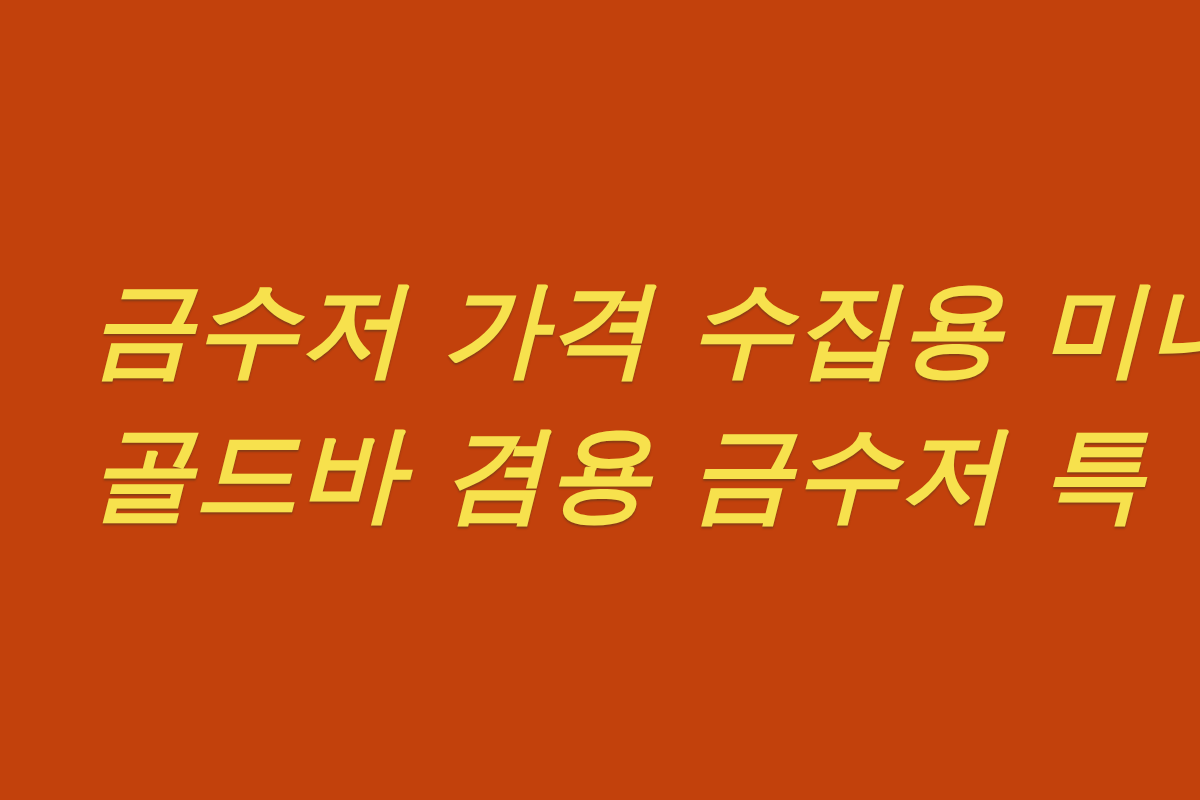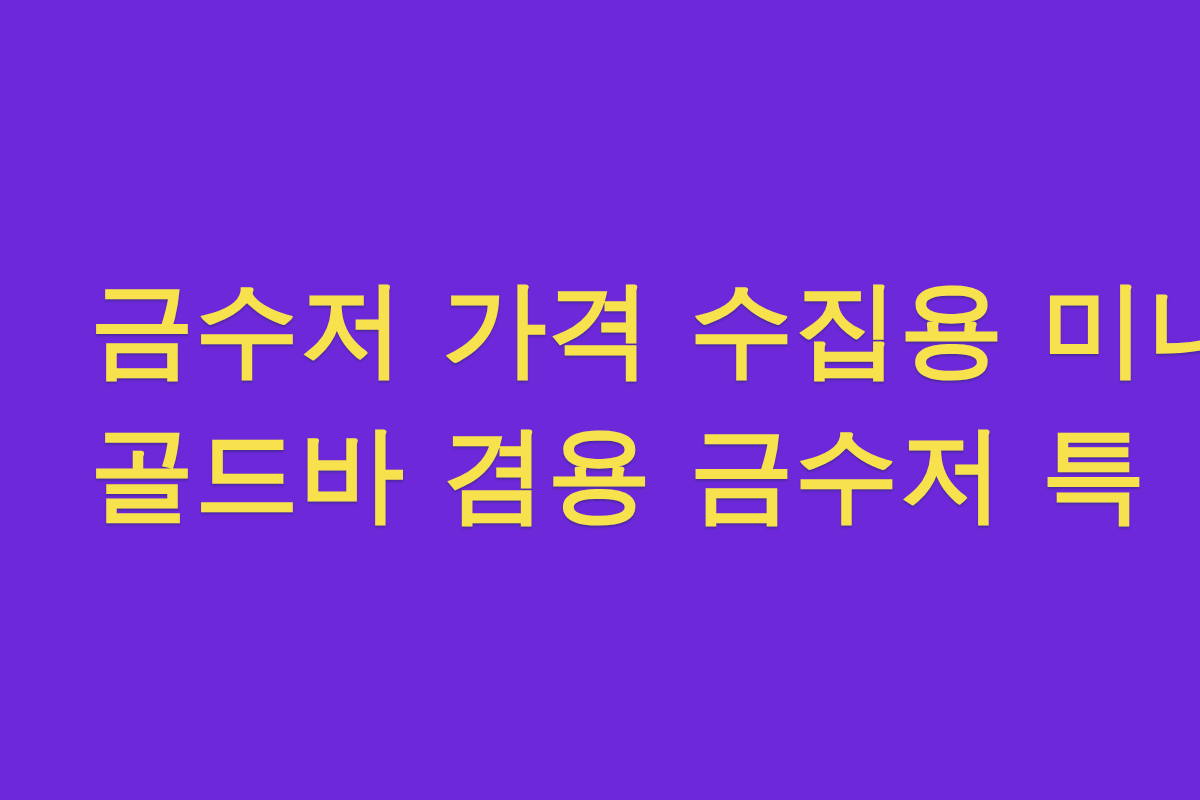--- a/index.html
+++ b/index.html
@@ -45,21 +45,21 @@
   }
 
   
   .title-line + .title-line {
     margin-top: 17px;
   }
 </style>
 </head>
 <body>
 
-<div id="banner" style="background: #6d28d9;">
+<div id="banner" style="background: #c2410c; font-style: italic;">
 
   <div id="title-block">
 
     <span class="title-line" style="color: rgb(247, 225, 77);">금수저 가격 수집용 미니</span>
 
     <span class="title-line" style="color: rgb(247, 225, 77);">골드바 겸용 금수저 특</span>
 
 
   </div>
 </div>

